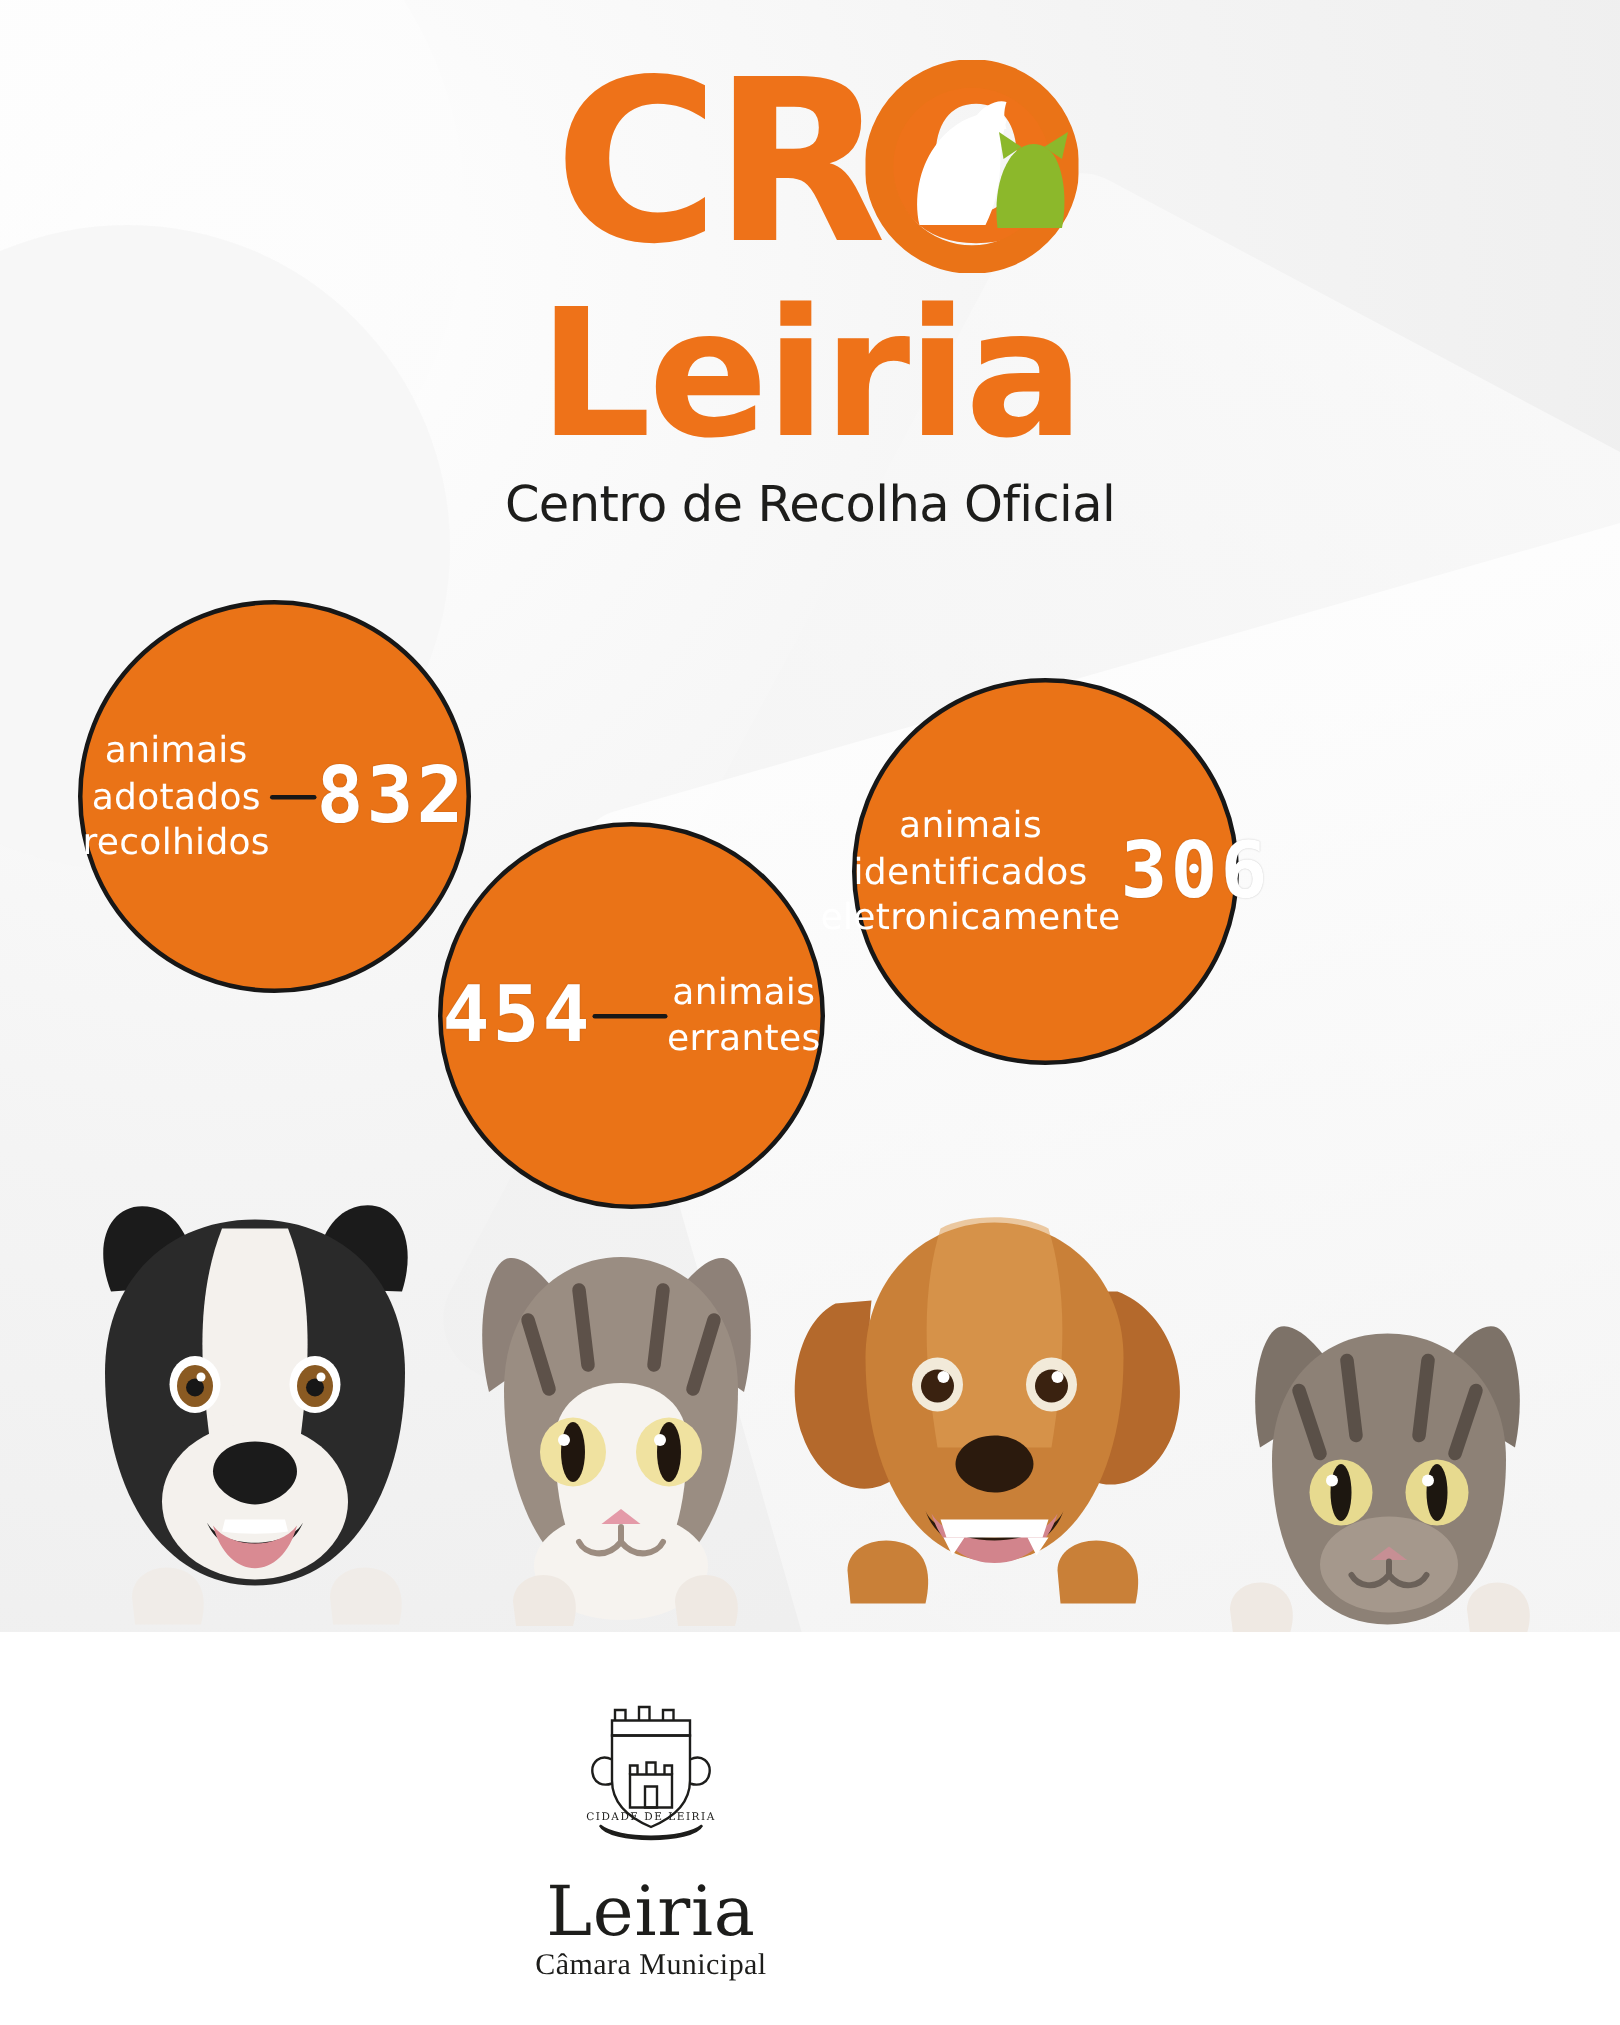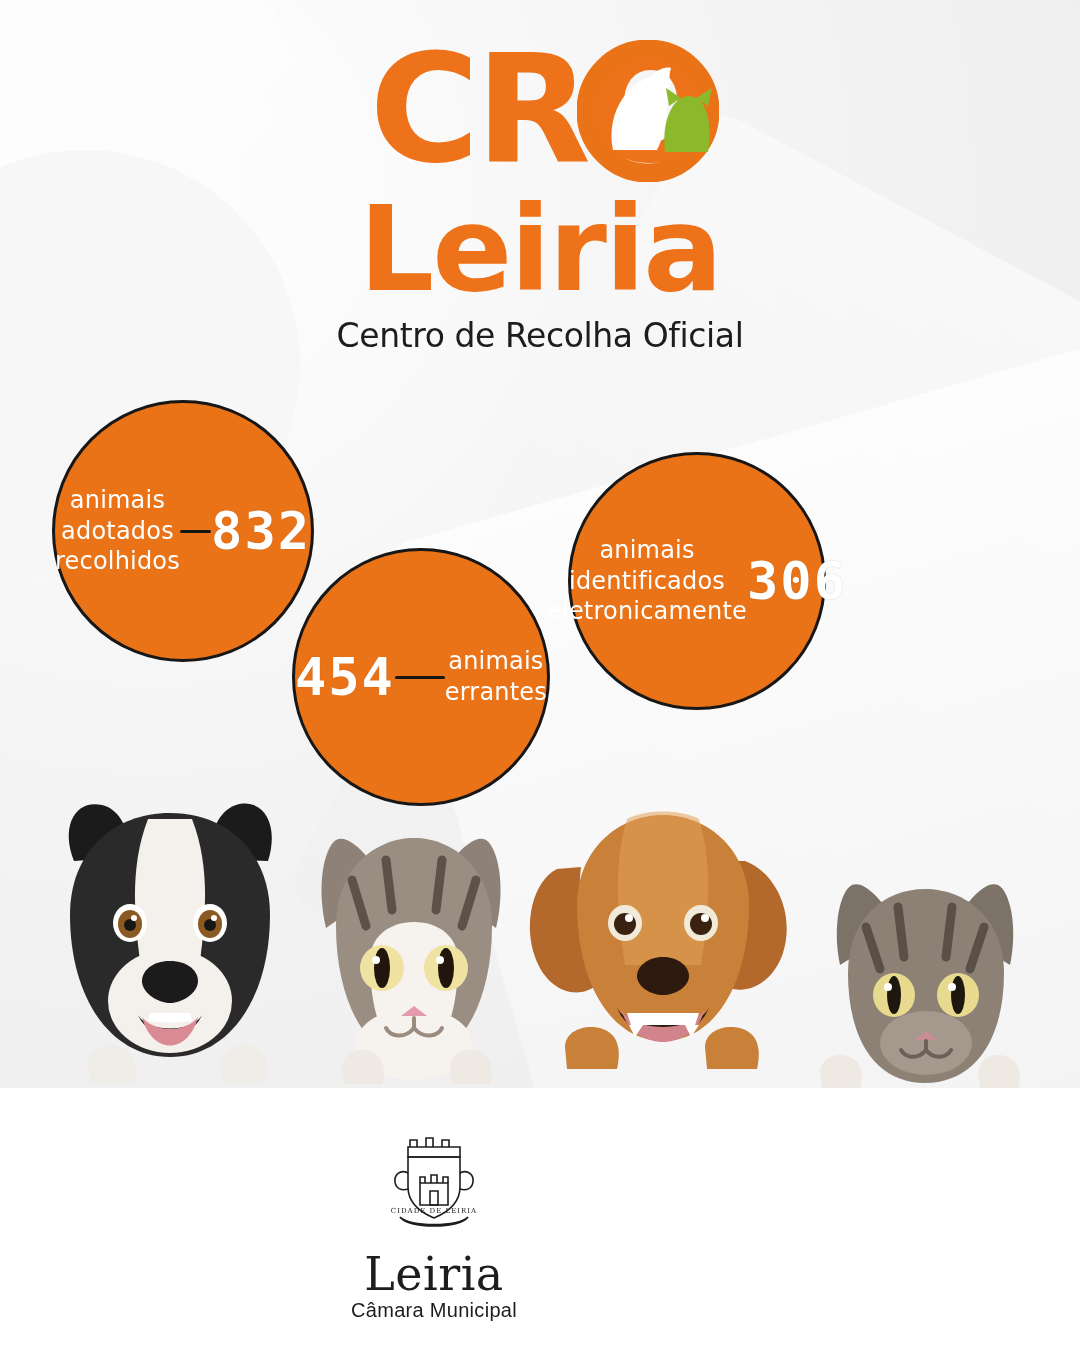--- a/index.html
+++ b/index.html
@@ -146,21 +146,21 @@
   }
   .crest{width:120px;height:120px;display:inline-block;}
   .footer-title{
     font-family:"DejaVu Serif", serif;
     font-size:46px;
     color:#1d1d1b;
     margin-top:2px;
     letter-spacing:.5px;
   }
   .footer-sub{
-    font-family:Liberation Sans, sans-serif;
+    font-family:Liberation Serif, serif;
     font-size:20px;
     color:#1d1d1b;
     margin-top:-2px;
     letter-spacing:.3px;
   }
 </style>
 </head>
 <body>
 
 <div class="canvas">

